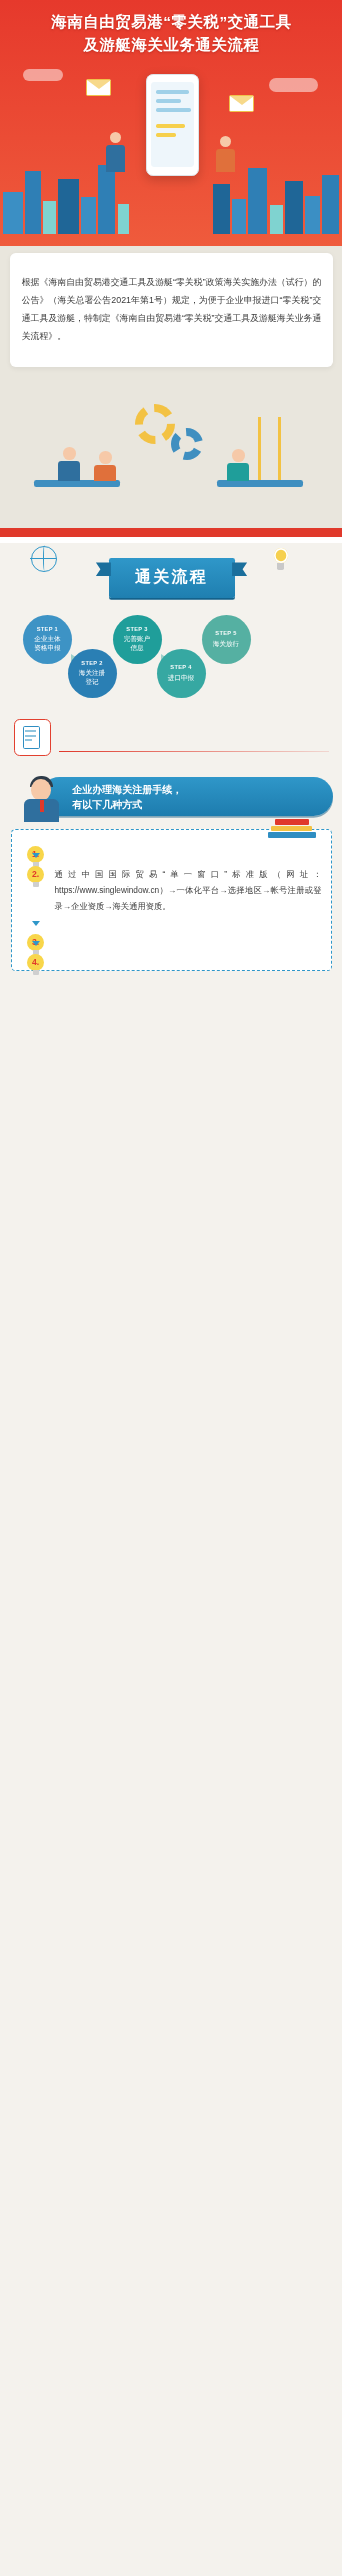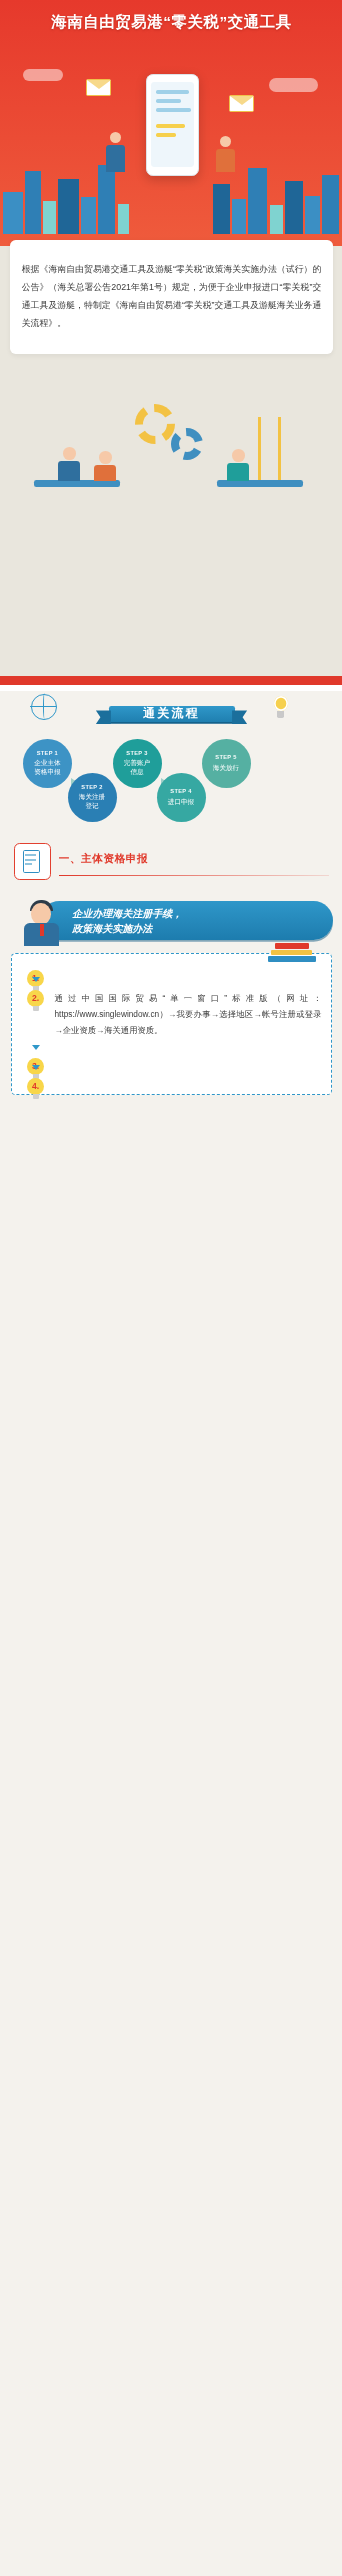--- a/index.html
+++ b/index.html
@@ -15,21 +15,21 @@
     width: 343px;
     min-height: 2576px;
     background: #f4f2ed;
     overflow: hidden;
   }
 
   
   .hero {
     position: relative;
     width: 343px;
-    height: 676px;
+    height: 528px;
     background: linear-gradient(180deg,#e23b2e 0%, #e8503c 30%, #f0f0e8 30.1%, #f4f2ed 100%);
     background: #e9e6dd;
   }
   .hero-red {
     position: absolute; left: 0; top: 0; width: 343px; height: 246px;
     background: linear-gradient(180deg,#e6392c 0%, #ef5b3c 100%);
   }
   .hero-red:after{
     content:"";
     position:absolute; left:0; bottom:-0.6px; width:100%; height:34px;
@@ -86,21 +86,21 @@
   
   .card {
     position: relative;
     margin: 0 10.3px;
     background: #ffffff;
     border-radius: 5.7px;
     padding: 12.6px 11.4px;
     box-shadow: 0 1.1px 5.7px rgba(0,0,0,.06);
   }
   .intro-wrap {
-    position:absolute; left:0; top:240px; width:343px; z-index:6;
+    position:absolute; left:0; top:253px; width:343px; z-index:6;
   }
   .para {
     font-size: 8.9px;
     line-height: 2;
     color: #3c3c3c;
     text-align: justify;
     text-indent: 0;
   }
   .illus2 {
     position:absolute; left:0; top:394px; width:343px; height:143px; z-index:5;
@@ -121,24 +121,24 @@
 
   
   .section {
     position: relative;
     width: 343px;
     background: #f4f2ed;
     padding: 0 0 5.7px 0;
   }
   .ribbon-wrap { position:relative; padding: 15px 0 5.7px; }
   .ribbon {
-    position:relative; width:126px; margin:0 auto; height:16px;
+    position:relative; width:126px; margin:0 auto; height:40px;
     background: linear-gradient(180deg,#2f97c9,#1f7fb0);
     border-radius:2.3px;
-    color:#fff; font-size:12px; font-weight:bold; letter-spacing:2.3px;
+    color:#fff; font-size:16px; font-weight:bold; letter-spacing:2.3px;
     display:flex; align-items:center; justify-content:center;
     box-shadow:0 1.7px 0 #13628c;
   }
   .ribbon:before, .ribbon:after{
     content:""; position:absolute; top:4.6px; width:15px; height:13.7px;
     background:#1b6f9c;
   }
   .ribbon:before{ left:-12.6px; clip-path: polygon(0 0,100% 0,100% 100%,0 100%,30% 50%); }
   .ribbon:after{ right:-12.6px; clip-path: polygon(0 0,100% 0,70% 50%,100% 100%,0 100%); }
   .bulb {
@@ -216,21 +216,21 @@
   .body-card {
     margin: 3.4px 13.7px 0;
     font-size: 8.6px;
     line-height: 2;
     color: #3c3c3c;
     text-align: justify;
   }
 
   
   .banner2 {
-    position:relative; margin: 17px 10.3px 5.7px; height:49px;font-style:italic;
+    position:relative; margin: 17px 10.3px 5.7px; height:49px;
   }
   .banner2 .bar {
     position:absolute; left:30px; right:0; top:4.6px; height:39px;
     background: linear-gradient(180deg,#2f97c9,#1d7cae);
     border-radius:19.4px 19.4px 19.4px 19.4px;
     color:#fff; font-size:10px; font-weight:bold; line-height:1.5;
     display:flex; align-items:center; padding-left:32px;
     box-shadow:0 1.7px 0 rgba(16,90,130,.5);
   }
   .teacher {
@@ -275,20 +275,21 @@
 </head>
 <body>
 
 <div class="page">
 
   <div class="hero">
     <div class="hero-red"></div>
 
     <div class="hero-title">
       <div>海南自由贸易港“零关税”交通工具</div>
+      <div>及游艇海关业务通关流程</div>
     </div>
 
     <div class="illus1">
       <div class="cloud" style="left:23px;top:5.7px;width:40px;height:12.6px;"></div>
       <div class="cloud" style="left:269px;top:15px;width:49px;height:13.7px;"></div>
 
       <div class="city">
         <div class="bld l" style="left:3.4px;width:19.4px;height:42px;"></div>
         <div class="bld" style="left:25px;width:16px;height:63px;"></div>
         <div class="bld t" style="left:43px;width:12.6px;height:33px;"></div>
@@ -404,36 +405,35 @@
       </div>
     </div>
 
     <div class="hblock">
       <div class="hicon">
         <div class="sheet"></div>
         <div class="ln" style="top:10.3px;"></div>
         <div class="ln" style="top:15px;"></div>
         <div class="ln" style="top:19.4px;width:6.9px;"></div>
       </div>
-      <div class="htxt">一、主体资格申报</div>
       <div class="hrule"></div>
     </div>
 
 
     <div class="banner2">
       <div class="teacher">
         <div class="hair"></div>
         <div class="head"></div>
         <div class="torso"></div>
         <div class="tie"></div>
       </div>
       <div class="bar">
         <div>
           <div>企业办理海关注册手续，</div>
-          <div>政策海关实施办法</div>
+          <div>有以下几种方式</div>
         </div>
       </div>
     </div>
 
     <div class="dashbox">
 
       <div class="books">
         <span style="left:0;bottom:0;width:48px;height:5.7px;background:#2f8ec2;"></span>
         <span style="left:3.4px;bottom:6.3px;width:41px;height:5.7px;background:#f3c243;"></span>
         <span style="left:6.9px;bottom:12.6px;width:34px;height:5.7px;background:#e0392b;"></span>
@@ -445,21 +445,21 @@
           <div class="stem"></div>
         </div>
       </div>
       <div class="arrow-down"></div>
 
       <div class="item">
         <div class="num">
           <div class="bulbg">2.</div>
           <div class="stem"></div>
         </div>
-        <div class="txt">通过中国国际贸易“单一窗口”标准版（网址：https://www.singlewindow.cn）→我要办事→选择地区→帐号注册或登录→企业资质→海关通用资质。</div>
+        <div class="txt">通过中国国际贸易“单一窗口”标准版（网址：https://www.singlewindow.cn）→一体化平台→选择地区→帐号注册或登录→企业资质→海关通用资质。</div>
       </div>
       <div class="arrow-down"></div>
 
       <div class="item">
         <div class="num">
           <div class="bulbg">3.</div>
           <div class="stem"></div>
         </div>
       </div>
       <div class="arrow-down"></div>

